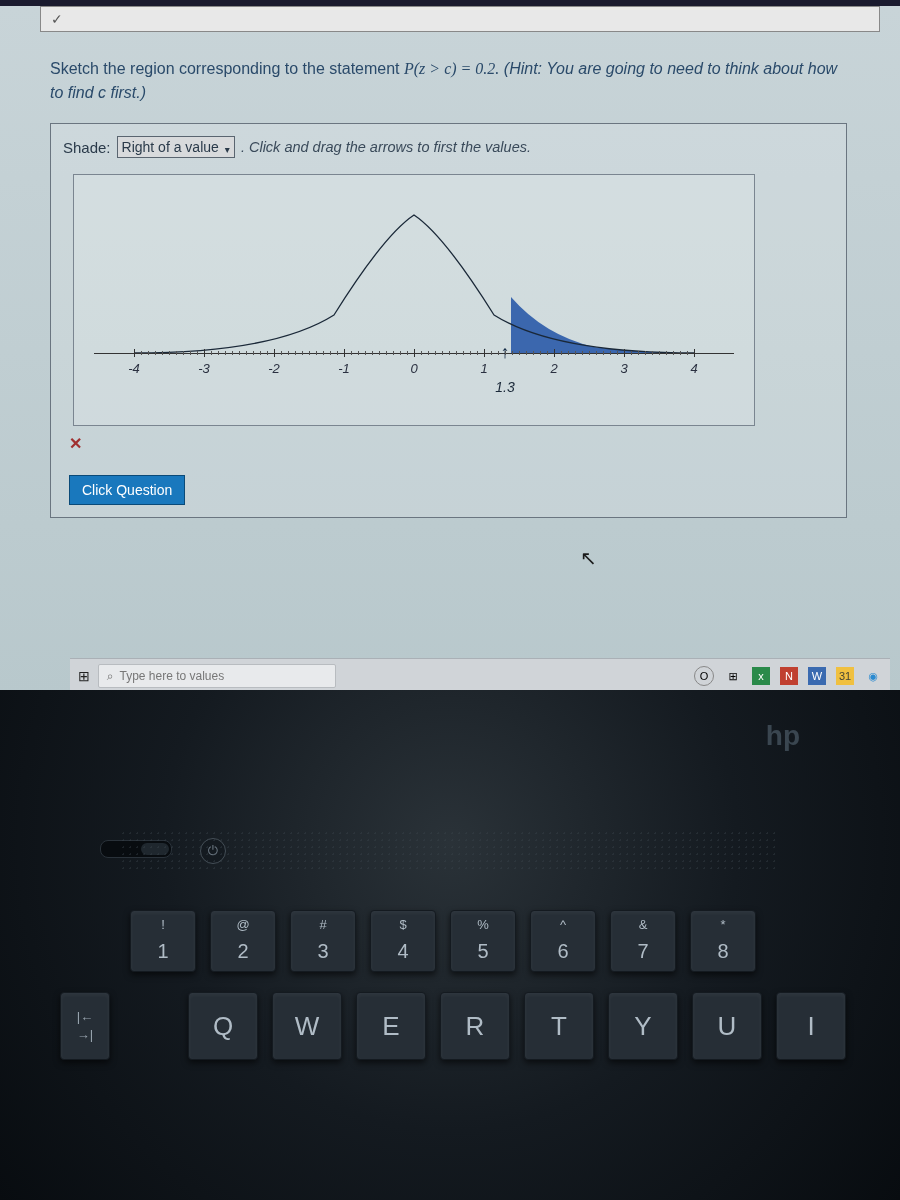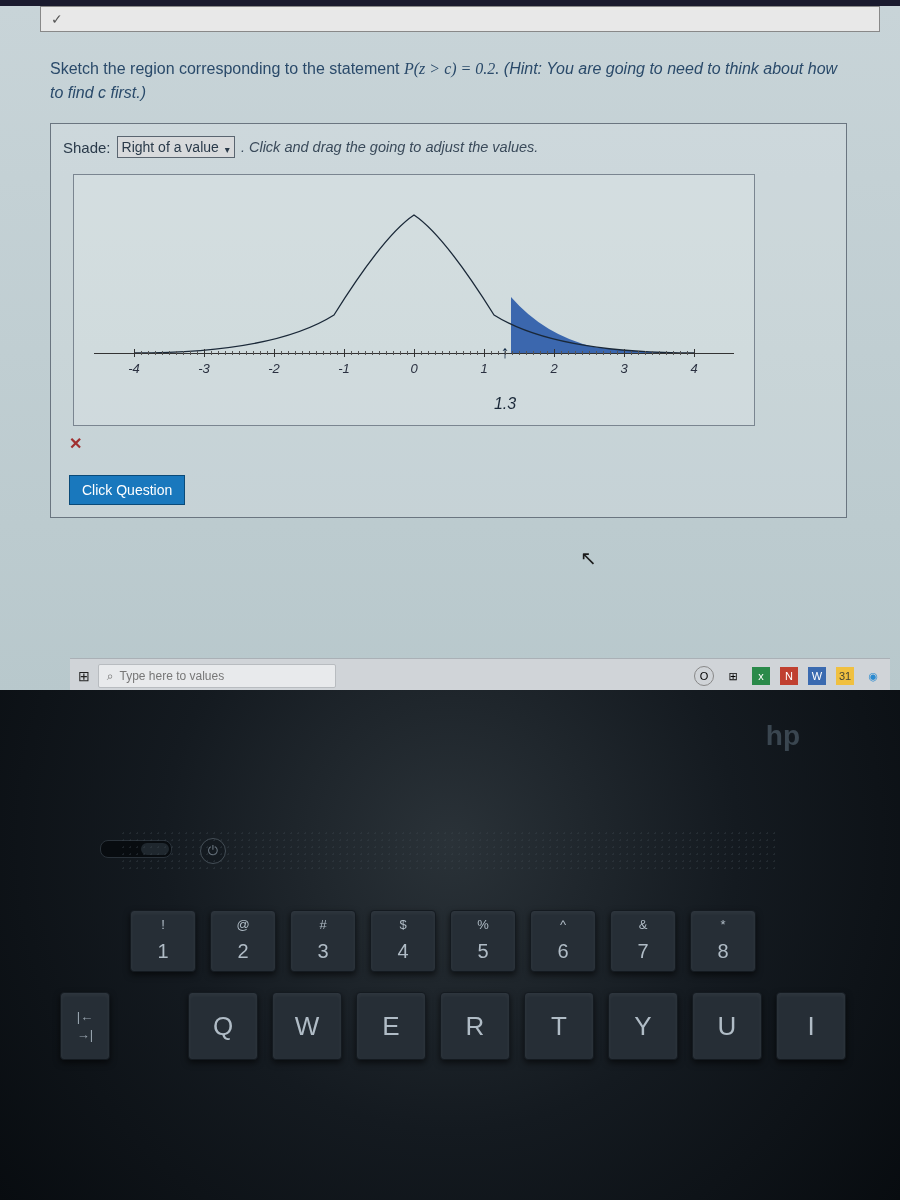--- a/index.html
+++ b/index.html
@@ -86,23 +86,23 @@
   .arrow-marker {
     position: absolute;
     top: 167px;
     transform: translateX(-50%);
     color: #0e2540;
     font-size: 18px;
     font-weight: bold;
   }
   .arrow-label {
     position: absolute;
-    top: 220px;
+    top: 204px;
     transform: translateX(-50%);
-    font-size: 16px;
+    font-size: 14px;
     color: #1a2838;
     font-style: italic;
   }
   .x-icon {
     color: #a03030;
     font-size: 16px;
     font-weight: bold;
     margin-top: 8px;
     margin-left: 6px;
   }
@@ -251,21 +251,21 @@
       <span class="hint"> (Hint: You are going to need to think about how to find c first.)</span>
     </div>
 
     <div class="question-box">
       <div class="shade-row">
         <span>Shade:</span>
         <span class="shade-select">
           <span>Right of a value</span>
           <span class="caret">▾</span>
         </span>
-        <span class="instructions">. Click and drag the going to adjust the values.</span>
+        <span class="instructions">. Click and drag the arrows to first the values.</span>
       </div>
 
       <div class="chart-box">
         <svg class="curve" viewBox="0 0 680 250">
 
           <path d="M 437 178
                    L 437 122
                    Q 470 160, 520 172
                    Q 560 177, 600 178
                    Z" fill="#2a5aa8" opacity="0.9"></path>

